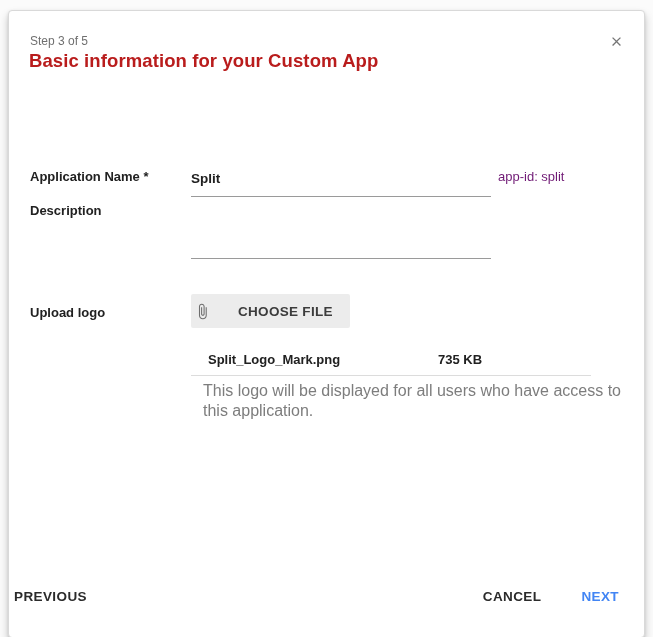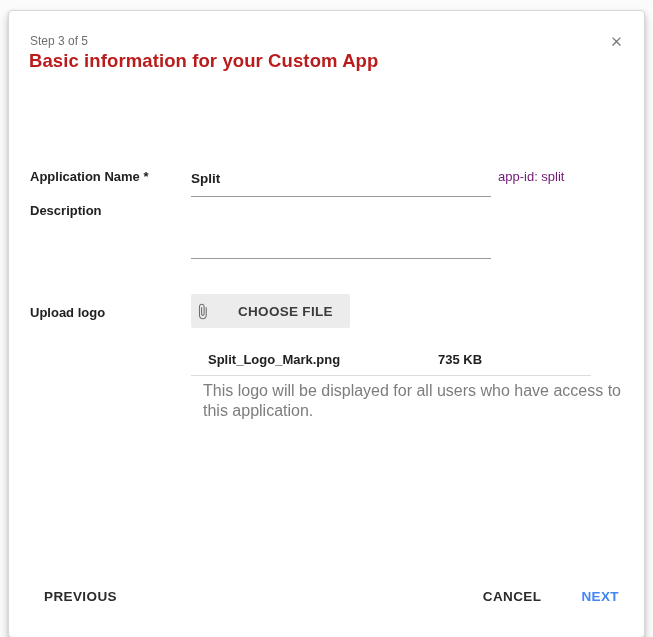--- a/index.html
+++ b/index.html
@@ -83,21 +83,21 @@
   .upload-help {
     position:absolute; left:182px; top:370px; width:440px;
     font-size:16px; line-height:19.5px; color:#7d7d7d;margin-left:12px;
   }
   .footer-btn {
     border:none; background:transparent; cursor:pointer;
     font-family:"Liberation Sans", sans-serif;
     font-size:13.5px; font-weight:bold; letter-spacing:0.4px;
     color:#2b2b2b; text-transform:uppercase; padding:6px 0;
   }
-  .btn-previous { position:absolute; left:35px; top:572px; }
+  .btn-previous { position:absolute; left:5px; top:572px; }
   .footer-right {
     position:absolute; right:25px; top:572px;
     display:flex; gap:40px; align-items:center;
   }
   .btn-next { color:#4285f4; }
 </style>
 </head>
 <body>
 
 <div class="card">

